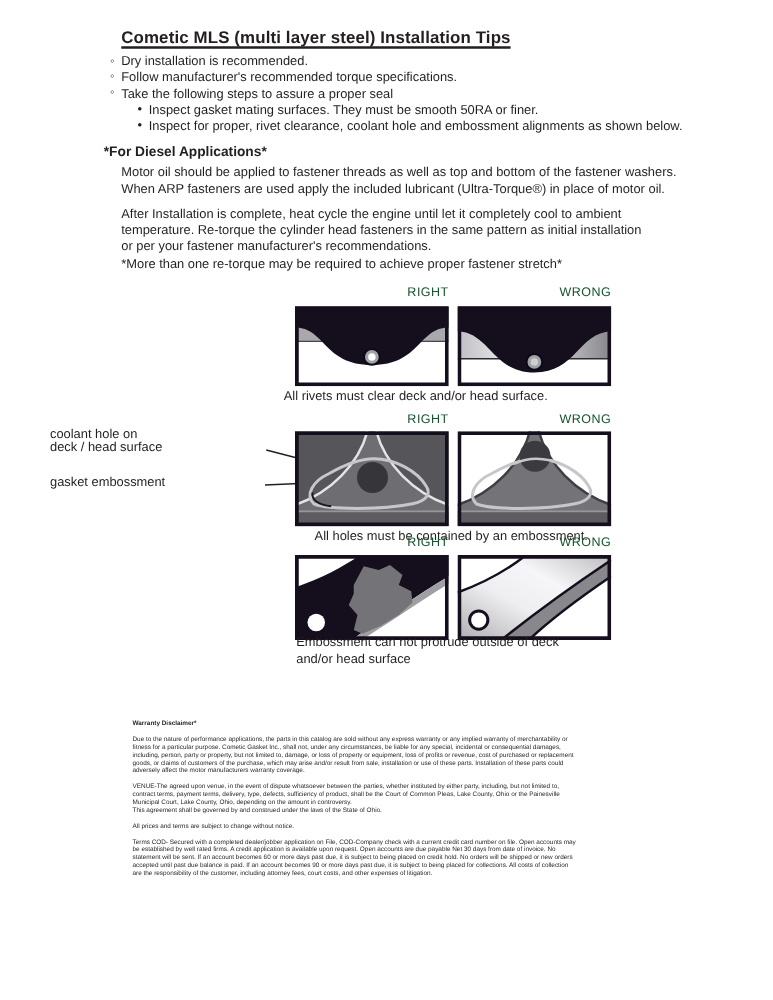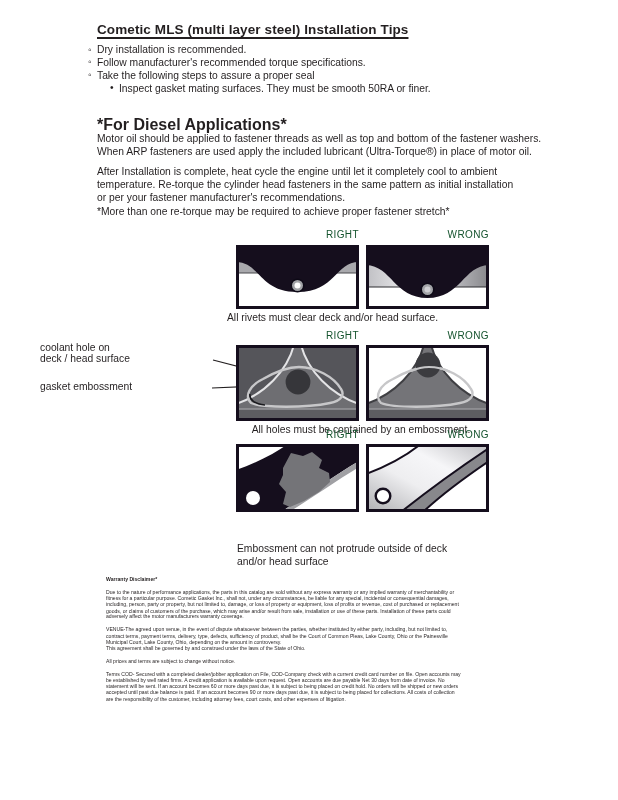--- a/index.html
+++ b/index.html
@@ -15,36 +15,36 @@
     text-decoration:underline; text-decoration-thickness:1.5px; text-underline-offset:2.5px;
     letter-spacing:0.1px;
   }
 
   .tips { left:88px; top:44px; font-size:10.3px; line-height:12.9px; }
   .tip { position:relative; padding-left:9px; }
   .tip::before { content:"◦"; position:absolute; left:0; top:-0.5px; }
   .subtip { position:relative; margin-left:22px; padding-left:9px; }
   .subtip::before { content:"•"; position:absolute; left:0; top:-0.5px; }
 
-  .diesel-heading { left:97px; top:116px; font-size:16px; font-weight:bold; }
+  .diesel-heading { left:83px; top:116px; font-size:11px; font-weight:bold; }
   .para { left:97px; width:470px; font-size:10.3px; line-height:13px; white-space:pre-line; }
   .p1 { top:132px; } .p2 { top:165px; } .p3 { top:205px; }
 
   .diag-head { position:absolute; width:123px; text-align:right; font-size:10px;
                letter-spacing:0.4px; color:#14532d; font-weight:500; }
   .col-l { left:236px; } .col-r { left:366px; }
   .dh1 { top:229px; } .dh2 { top:330px; } .dh3 { top:429px; }
 
   .dsvg { position:absolute; display:block; }
   .r1 { top:245px; } .r2 { top:345px; } .r3 { top:444px; }
 
   .caption { position:absolute; font-size:10.3px; line-height:12.5px; color:#231f20; }
   .cap1 { left:227px; top:312px; }
   .cap2 { left:236px; top:424px; width:250px; text-align:center; }
-  .cap3 { left:237px; top:543px; white-space:pre-line; width:250px; }
+  .cap3 { left:237px; top:509px; white-space:pre-line; width:250px; }
 
   .side-label { position:absolute; left:40px; width:171px; text-align:left;
                 font-size:10.3px; line-height:10.8px; white-space:pre-line; }
   .lab1 { top:343px; } .lab2 { top:382px; }
   .leader-svg { position:absolute; left:100px; top:336px; }
 
   .warranty {
     left:106px; top:576px; width:510px; font-size:6.4px; line-height:7.9px;
     transform:scale(0.8); transform-origin:0 0; color:#2a2627;
   }
@@ -58,20 +58,21 @@
 
 <div class="page">
 
   <div class="abs title">Cometic MLS (multi layer steel) Installation Tips</div>
 
   <div class="abs tips">
     <div class="tip">Dry installation is recommended.</div>
     <div class="tip">Follow manufacturer's recommended torque specifications.</div>
     <div class="tip">Take the following steps to assure a proper seal</div>
     <div class="subtip">Inspect gasket mating surfaces.  They must be smooth 50RA or finer.</div>
+    <div class="subtip">Inspect for proper, rivet clearance, coolant hole and embossment alignments as shown below.</div>
   </div>
 
   <div class="abs diesel-heading">*For Diesel Applications*</div>
   <div class="abs para p1">Motor oil should be applied to fastener threads as well as top and bottom of the fastener washers.
 When ARP fasteners are used apply the included lubricant (Ultra-Torque®) in place of motor oil.</div>
   <div class="abs para p2">After Installation is complete, heat cycle the engine until let it completely cool to ambient
 temperature. Re-torque the cylinder head fasteners in the same pattern as initial installation
 or per your fastener manufacturer's recommendations.</div>
   <div class="abs para p3">*More than one re-torque may be required to achieve proper fastener stretch*</div>
 

